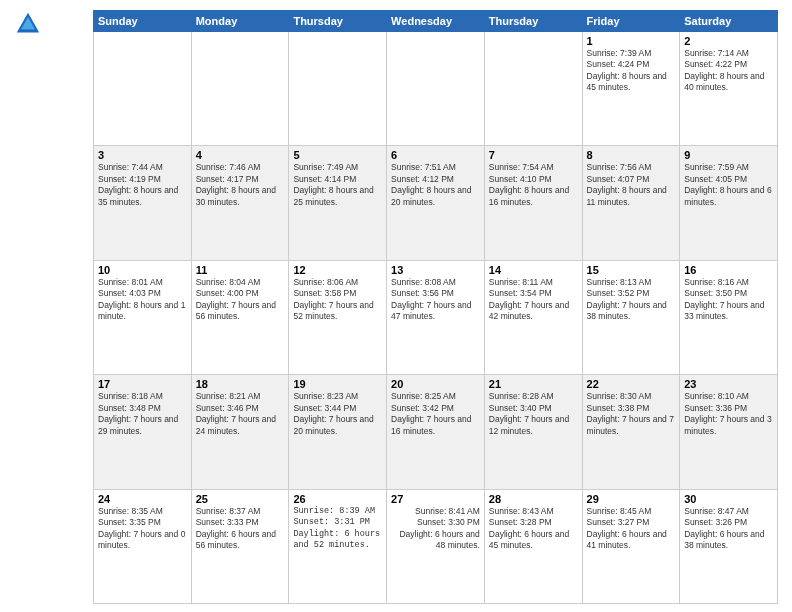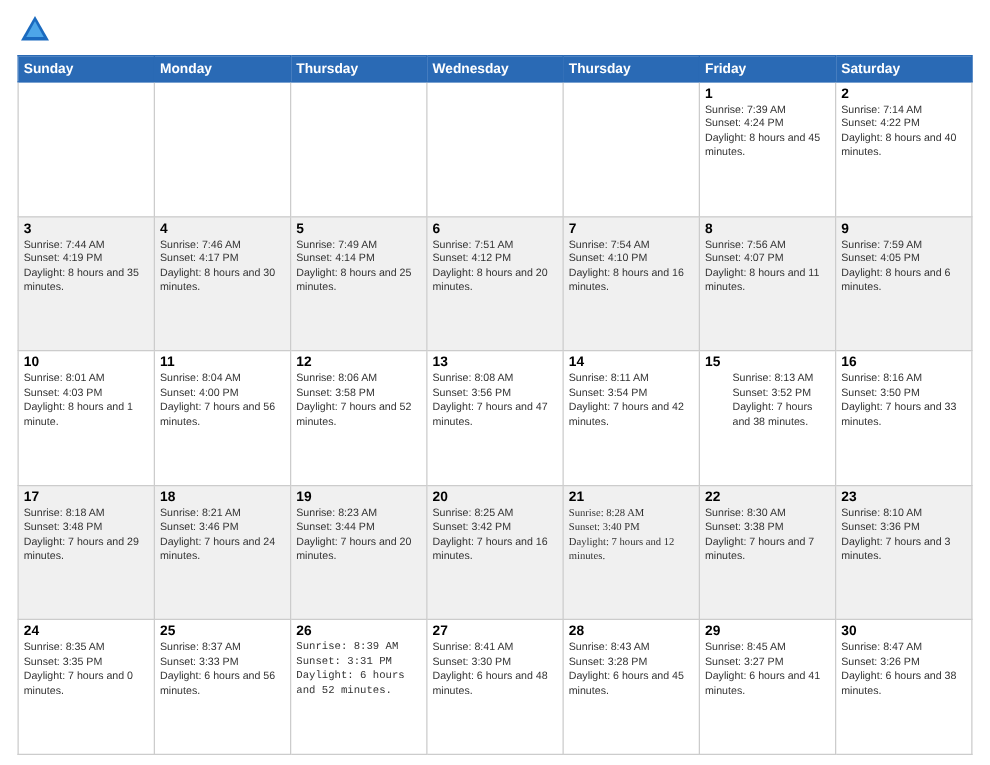--- a/index.html
+++ b/index.html
@@ -8,21 +8,22 @@
       background: #fff;
       width: 792px;
       height: 612px;
       overflow: hidden;
     }
     .page {
       width: 792px;
       height: 612px;
       padding: 10px 14px 8px 14px;
       display: flex;
-      flex-direction: column;
+      flex-direction: row;
+      gap: 47px;
     }
     .top-section {
       display: flex;
       justify-content: space-between;
       align-items: flex-start;
       margin-bottom: 6px;
     }
     .logo {
       display: flex;
       align-items: center;
@@ -224,21 +225,21 @@
 Daylight: 7 hours and 47 minutes.</div>
           </td>
           <td>
             <span class="day-number">14</span>
             <div class="day-info" style="white-space: pre-line;">Sunrise: 8:11 AM
 Sunset: 3:54 PM
 Daylight: 7 hours and 42 minutes.</div>
           </td>
           <td>
             <span class="day-number">15</span>
-            <div class="day-info" style="white-space: pre-line; margin-left: 22px;">Sunrise: 8:13 AM
+            <div class="day-info" style="white-space: pre-line;">Sunrise: 8:13 AM
 Sunset: 3:52 PM
 Daylight: 7 hours and 38 minutes.</div>
           </td>
           <td>
             <span class="day-number">16</span>
             <div class="day-info" style="white-space: pre-line;">Sunrise: 8:16 AM
 Sunset: 3:50 PM
 Daylight: 7 hours and 33 minutes.</div>
           </td>
         </tr>
@@ -262,21 +263,21 @@
 Daylight: 7 hours and 20 minutes.</div>
           </td>
           <td class="shaded">
             <span class="day-number">20</span>
             <div class="day-info" style="white-space: pre-line;">Sunrise: 8:25 AM
 Sunset: 3:42 PM
 Daylight: 7 hours and 16 minutes.</div>
           </td>
           <td class="shaded">
             <span class="day-number">21</span>
-            <div class="day-info" style="white-space: pre-line; font-family: Liberation Serif, serif;">Sunrise: 8:28 AM
+            <div class="day-info" style="white-space: pre-line;">Sunrise: 8:28 AM
 Sunset: 3:40 PM
 Daylight: 7 hours and 12 minutes.</div>
           </td>
           <td class="shaded">
             <span class="day-number">22</span>
             <div class="day-info" style="white-space: pre-line;">Sunrise: 8:30 AM
 Sunset: 3:38 PM
 Daylight: 7 hours and 7 minutes.</div>
           </td>
           <td class="shaded">
@@ -300,21 +301,21 @@
 Daylight: 6 hours and 56 minutes.</div>
           </td>
           <td>
             <span class="day-number">26</span>
             <div class="day-info" style="white-space: pre-line; font-family: Liberation Mono, monospace;">Sunrise: 8:39 AM
 Sunset: 3:31 PM
 Daylight: 6 hours and 52 minutes.</div>
           </td>
           <td>
             <span class="day-number">27</span>
-            <div class="day-info" style="white-space: pre-line;">Sunrise: 8:41 AM
+            <div class="day-info" style="white-space: pre-line; text-align: right;">Sunrise: 8:41 AM
 Sunset: 3:30 PM
 Daylight: 6 hours and 48 minutes.</div>
           </td>
           <td>
             <span class="day-number">28</span>
             <div class="day-info" style="white-space: pre-line;">Sunrise: 8:43 AM
 Sunset: 3:28 PM
 Daylight: 6 hours and 45 minutes.</div>
           </td>
           <td>

